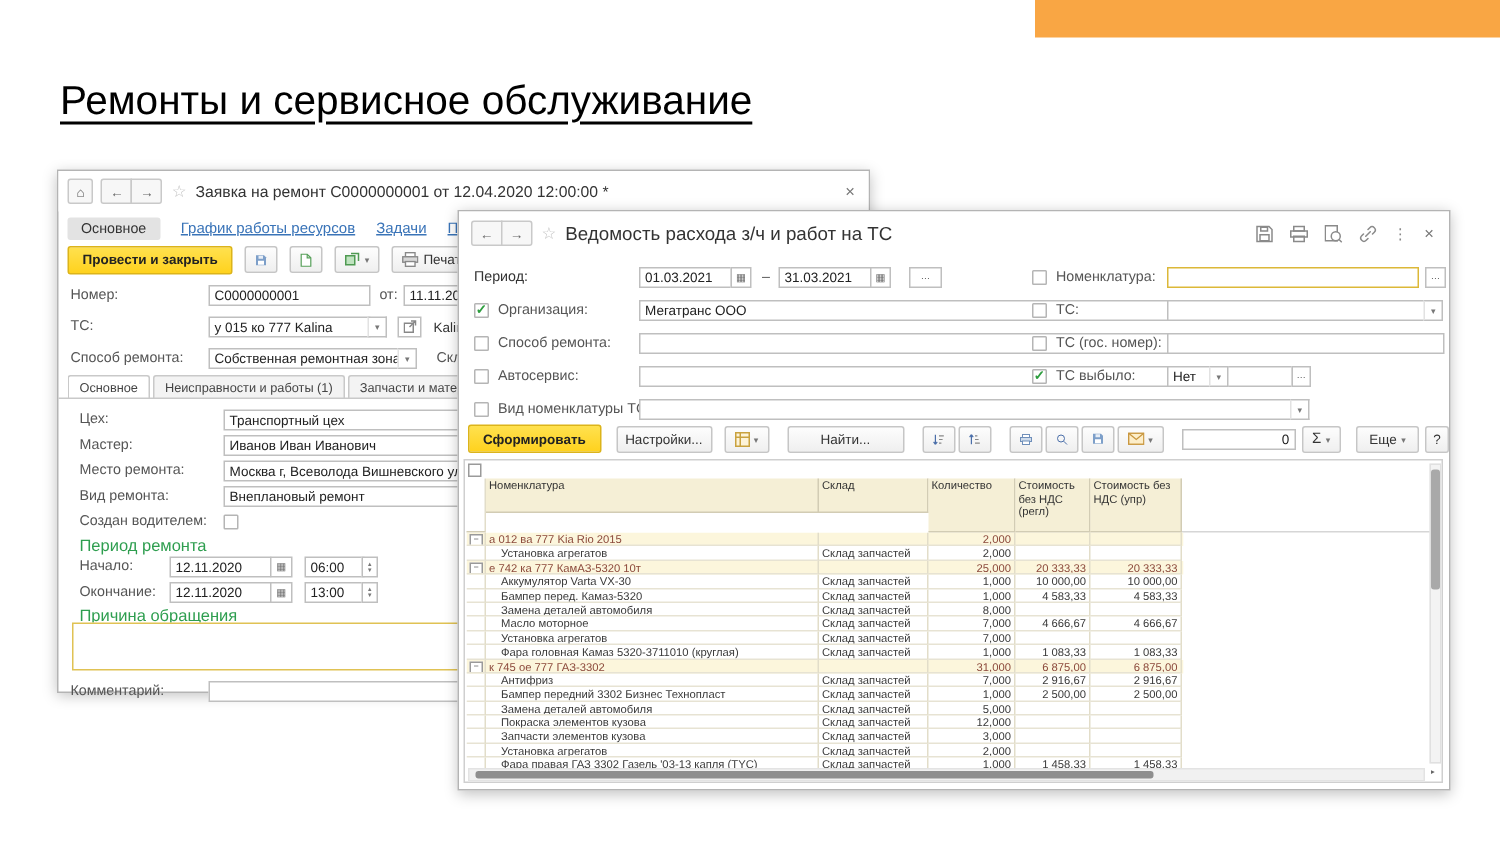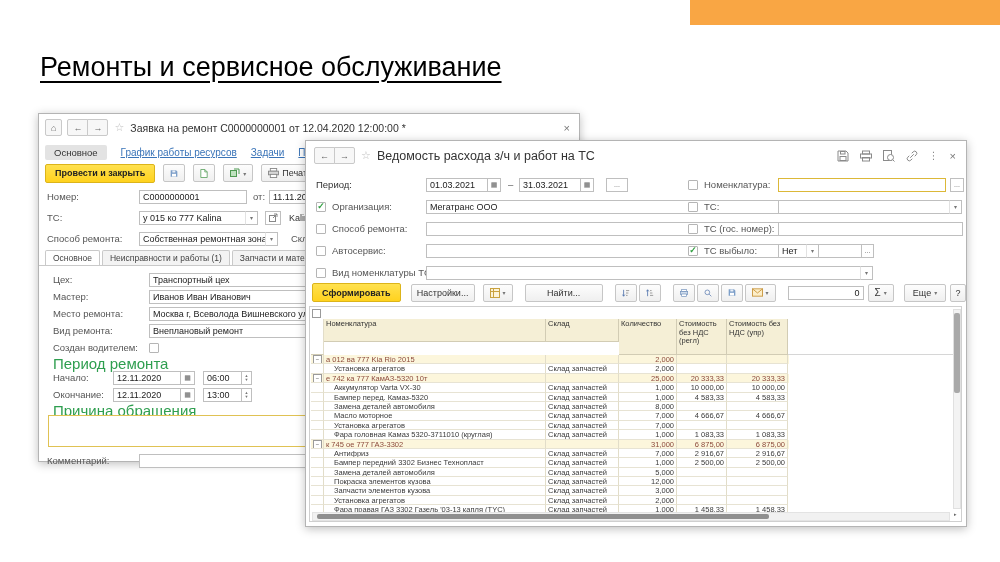--- a/index.html
+++ b/index.html
@@ -33,21 +33,21 @@
         display:flex;align-items:center;justify-content:center}
   .chk{box-sizing:border-box;width:10px;height:10px;border:1px solid #b5b5b5;background:#fff;border-radius:1px;
        display:inline-flex;align-items:center;justify-content:center;font-size:9px;color:#2E9E3F;font-weight:bold;line-height:1}
   .ybtn{background:linear-gradient(#ffe14f,#ffd21e);border:1px solid #dcb41a;border-radius:2px;
         font-weight:bold;font-size:9px;height:19px;display:inline-flex;align-items:center;padding:0 9px;color:#222;
         font-family:"Liberation Sans",sans-serif}
   .gbtn{background:linear-gradient(#fdfdfd,#efefef);border:1px solid #c6c6c6;border-radius:2px;font-size:9px;
         height:18px;display:inline-flex;align-items:center;justify-content:center;padding:0 6px;color:#333;gap:3px;
         font-family:"Liberation Sans",sans-serif}
   .ibtn{width:22px}
-  .green-hdr{color:#2E9E4F;font-size:15px}
+  .green-hdr{color:#2E9E4F;font-size:11px}
   .tab-active{background:#e3e3e3;border-radius:2px;padding:2px 9px;font-size:9.5px;color:#333}
   .tab-link{color:#3A74B8;text-decoration:underline;font-size:10px;margin-left:14px}
   .stab{box-sizing:border-box;border:1px solid #c9c9c9;border-bottom:none;background:#f3f3f3;color:#444;
         font-size:8.5px;padding:2px 7px 3px;margin-right:2px;border-radius:2px 2px 0 0;white-space:nowrap}
   .stab.active{background:#fff;position:relative}
   .spin{box-sizing:border-box;width:11px;height:14px;border:1px solid #bfbfbf;margin-left:-1px;display:flex;
         flex-direction:column;align-items:center;justify-content:center;color:#777;font-size:4px;line-height:4px;background:#fff}
   
   .ghead{position:absolute;display:flex;font-size:7.5px;color:#333}
   .gcell{box-sizing:border-box;border-right:1px solid #d2ccb4;border-bottom:1px solid #d2ccb4;background:#f5efd6;

